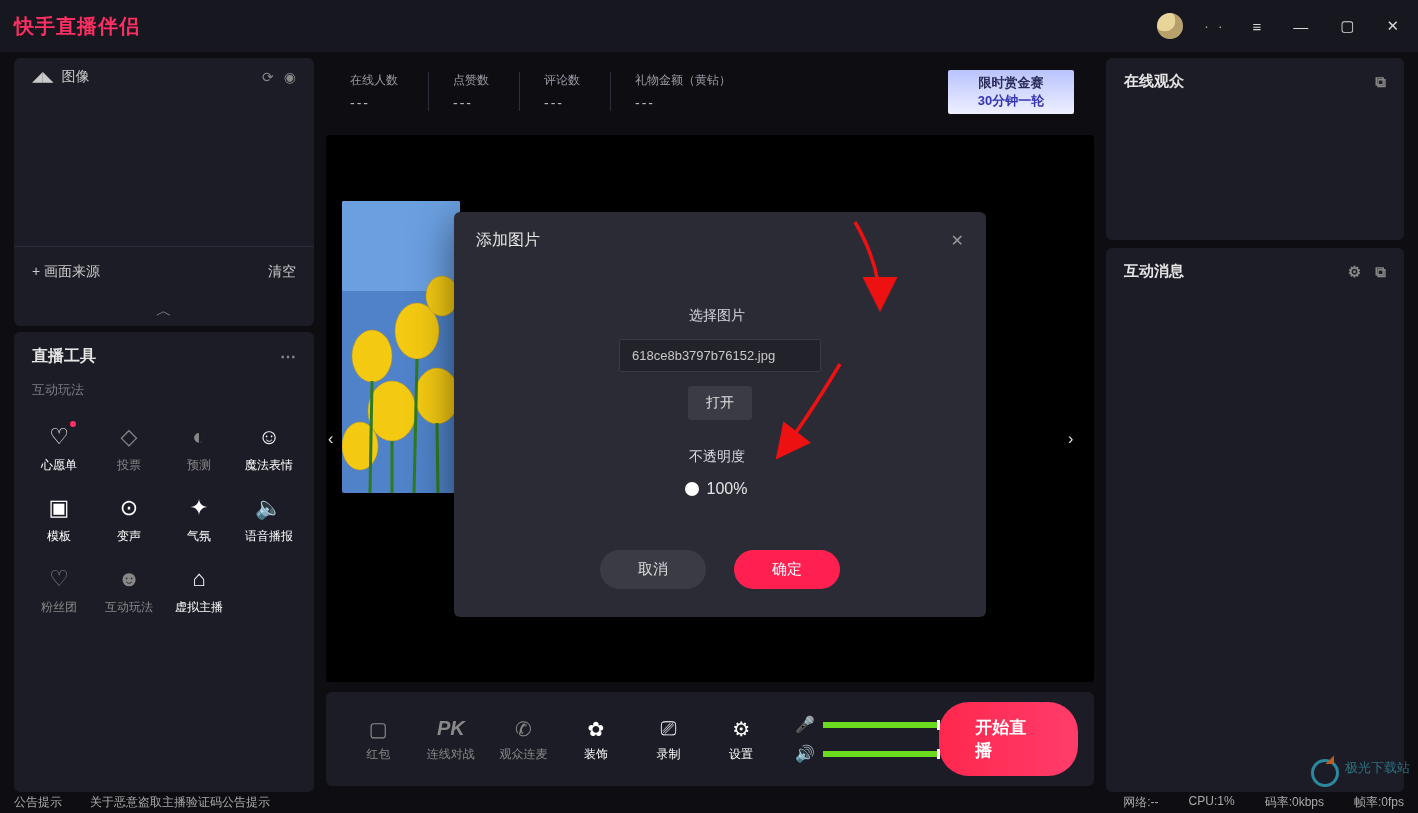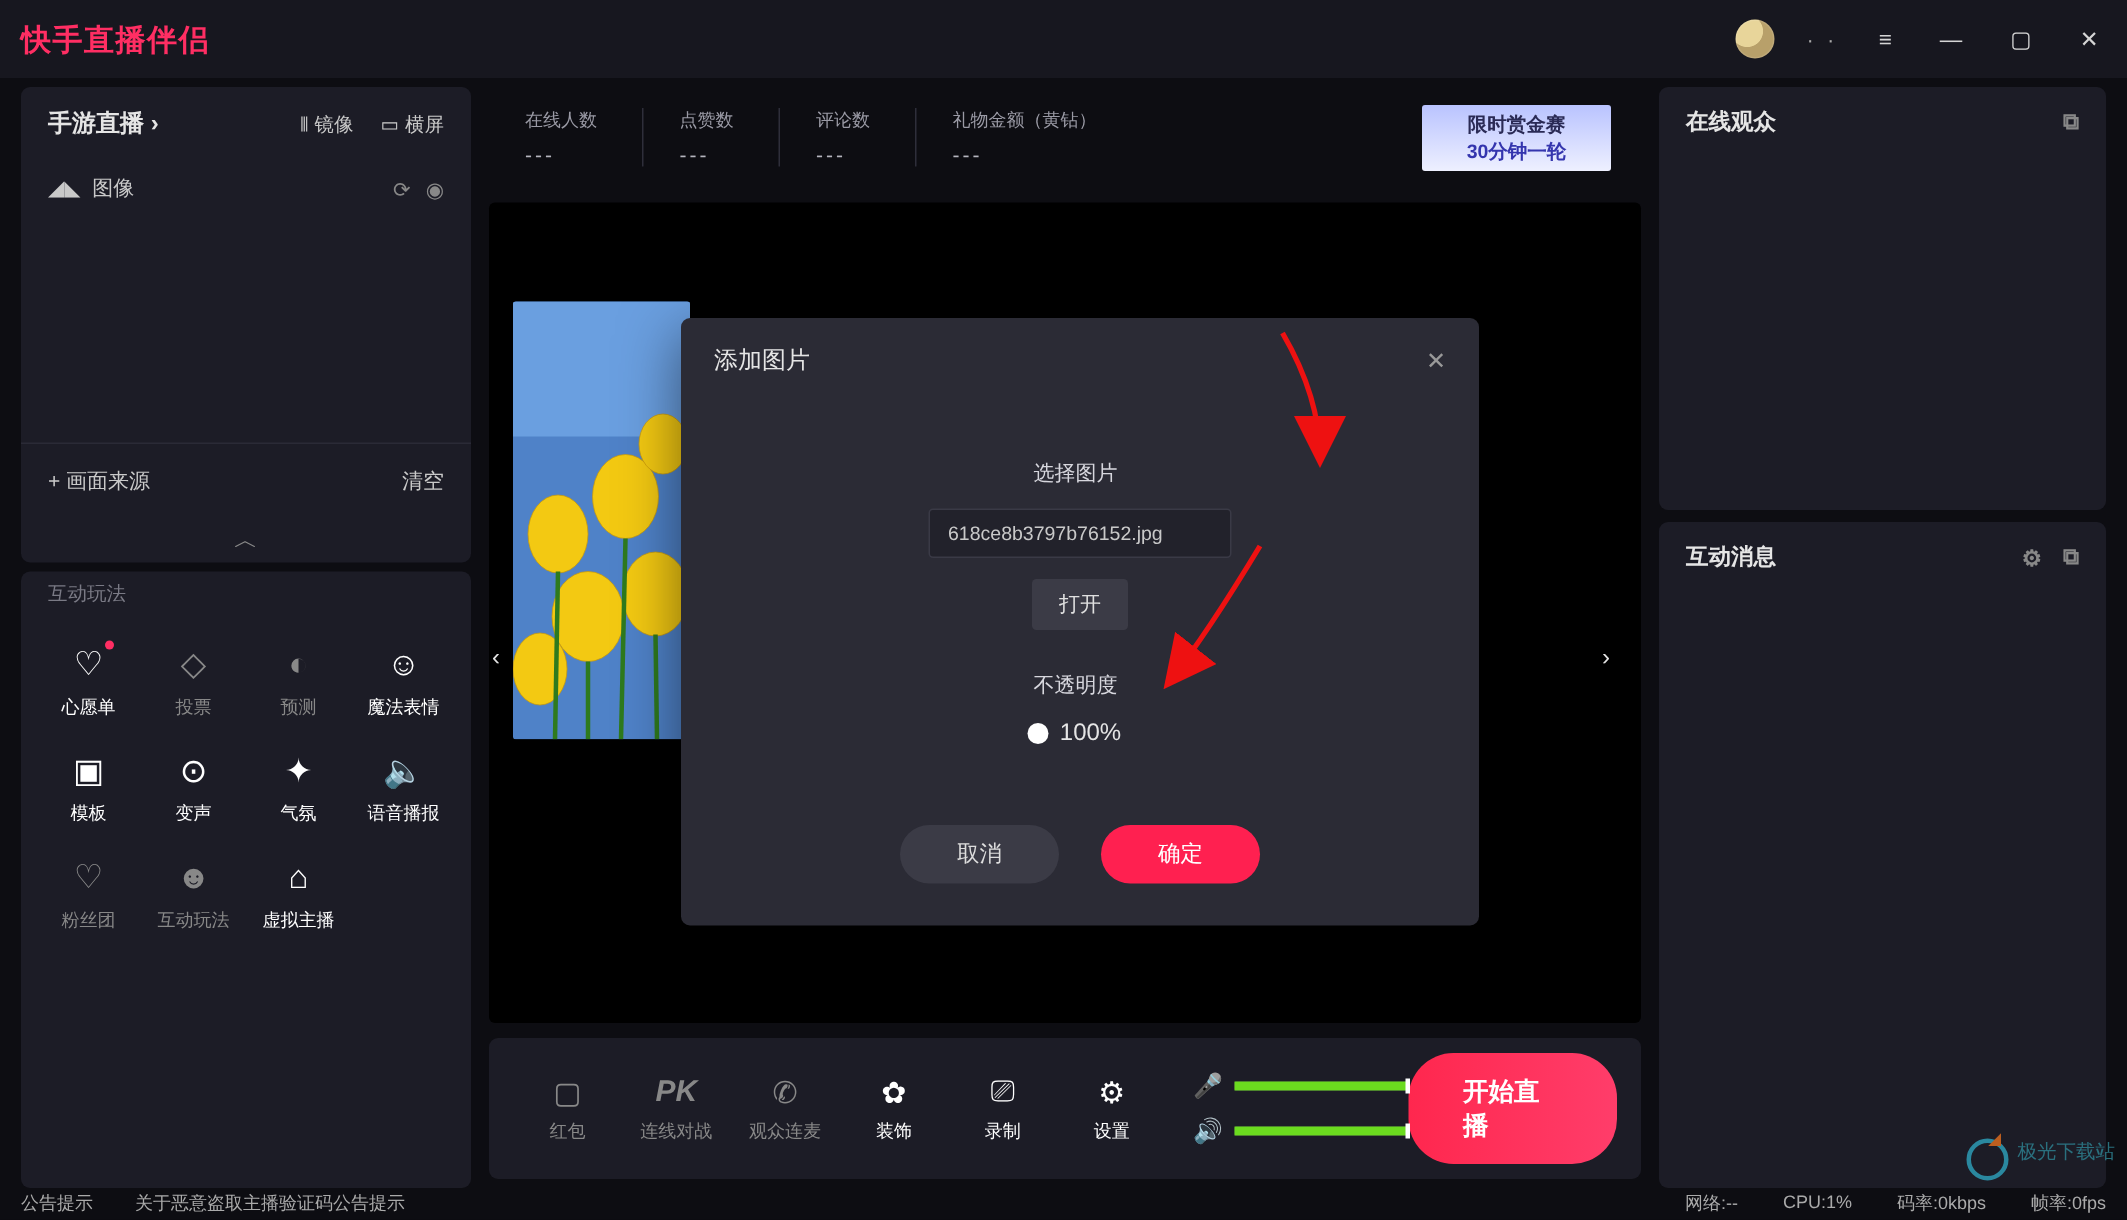--- a/index.html
+++ b/index.html
@@ -84,48 +84,39 @@
     <span class="win-btn">—</span>
     <span class="win-btn">▢</span>
     <span class="win-btn">✕</span>
   </div>
 </div>
 
 <div class="main">
 
   <div class="leftcol">
     <div class="panel">
-      <div class="sourcehead">
-        <span>手游直播 ›</span>
-        <div class="btns">
-          <span>
-              <span>⦀</span>
-              <span>镜像</span>
-            </span>
-          <span>
-              <span>▭</span>
-              <span>横屏</span>
-            </span>
-        </div>
-      </div>
       <div class="item-row">
         <span><span style="margin-right:8px;">◢◣</span><span>图像</span></span>
         <span class="ricons">
             <span>⟳</span>
             <span>◉</span>
           </span>
       </div>
       <div class="addsrc">
         <span>+ 画面来源</span>
         <span>清空</span>
       </div>
       <div class="chev-wrap">︿</div>
     </div>
 
     <div class="panel" style="flex:1;overflow:hidden;">
+      <div class="toolshead">
+        <span>直播工具</span>
+        <span style="color:#888;">⋯</span>
+      </div>
       <div class="section-lbl">互动玩法</div>
       <div class="tool-grid">
         <div class="tool active heart"><div class="ico">♡</div><span>心愿单</span></div>
         <div class="tool"><div class="ico">◇</div><span>投票</span></div>
         <div class="tool"><div class="ico">◐</div><span>预测</span></div>
         <div class="tool active"><div class="ico">☺</div><span>魔法表情</span></div>
         <div class="tool active"><div class="ico">▣</div><span>模板</span></div>
         <div class="tool active"><div class="ico">⊙</div><span>变声</span></div>
         <div class="tool active"><div class="ico">✦</div><span>气氛</span></div>
         <div class="tool active"><div class="ico">🔈</div><span>语音播报</span></div>
@@ -188,21 +179,21 @@
         <div class="meter">
             <span>🔊</span>
             <div class="bar"></div>
           </div>
       </div>
       <div class="startbtn">开始直播</div>
     </div>
   </div>
 
   <div class="rightcol">
-    <div class="rpanel" style="height:282px;">
+    <div class="rpanel" style="height:182px;">
       <div class="rhd">
           <span>在线观众</span>
           <span style="color:#888;">⧉</span>
         </div>
     </div>
     <div class="rpanel fill" style="flex:1;">
       <div class="rhd">
           <span>互动消息</span>
           <span style="display:flex;gap:14px;color:#888;">
             <span>⚙</span>

